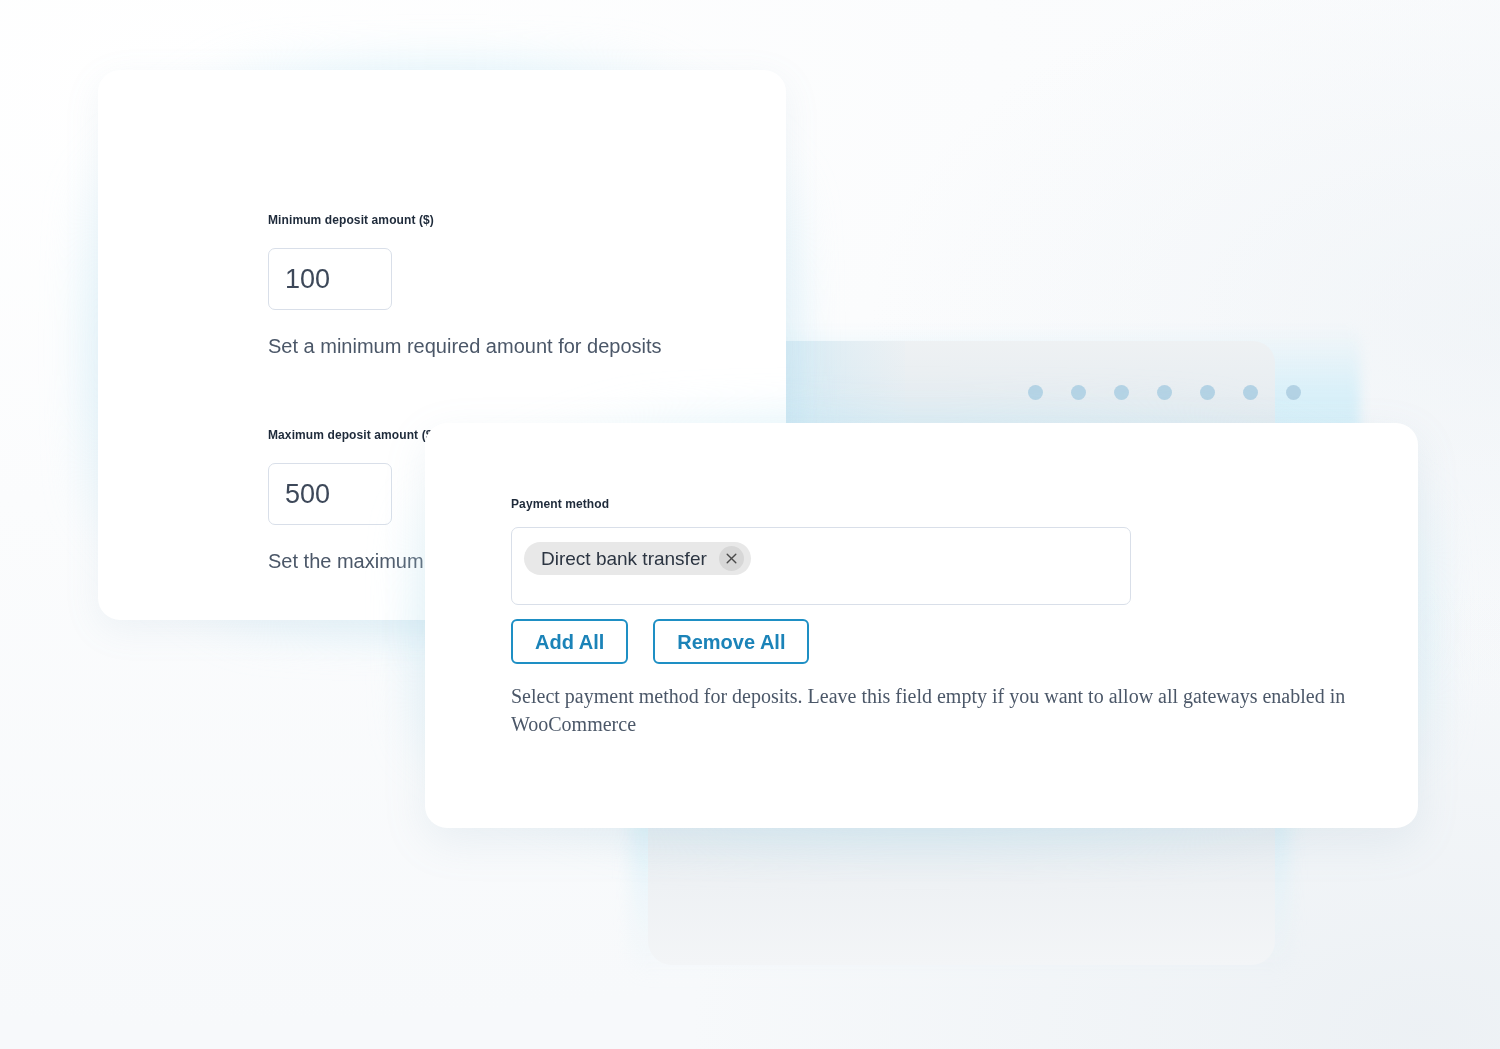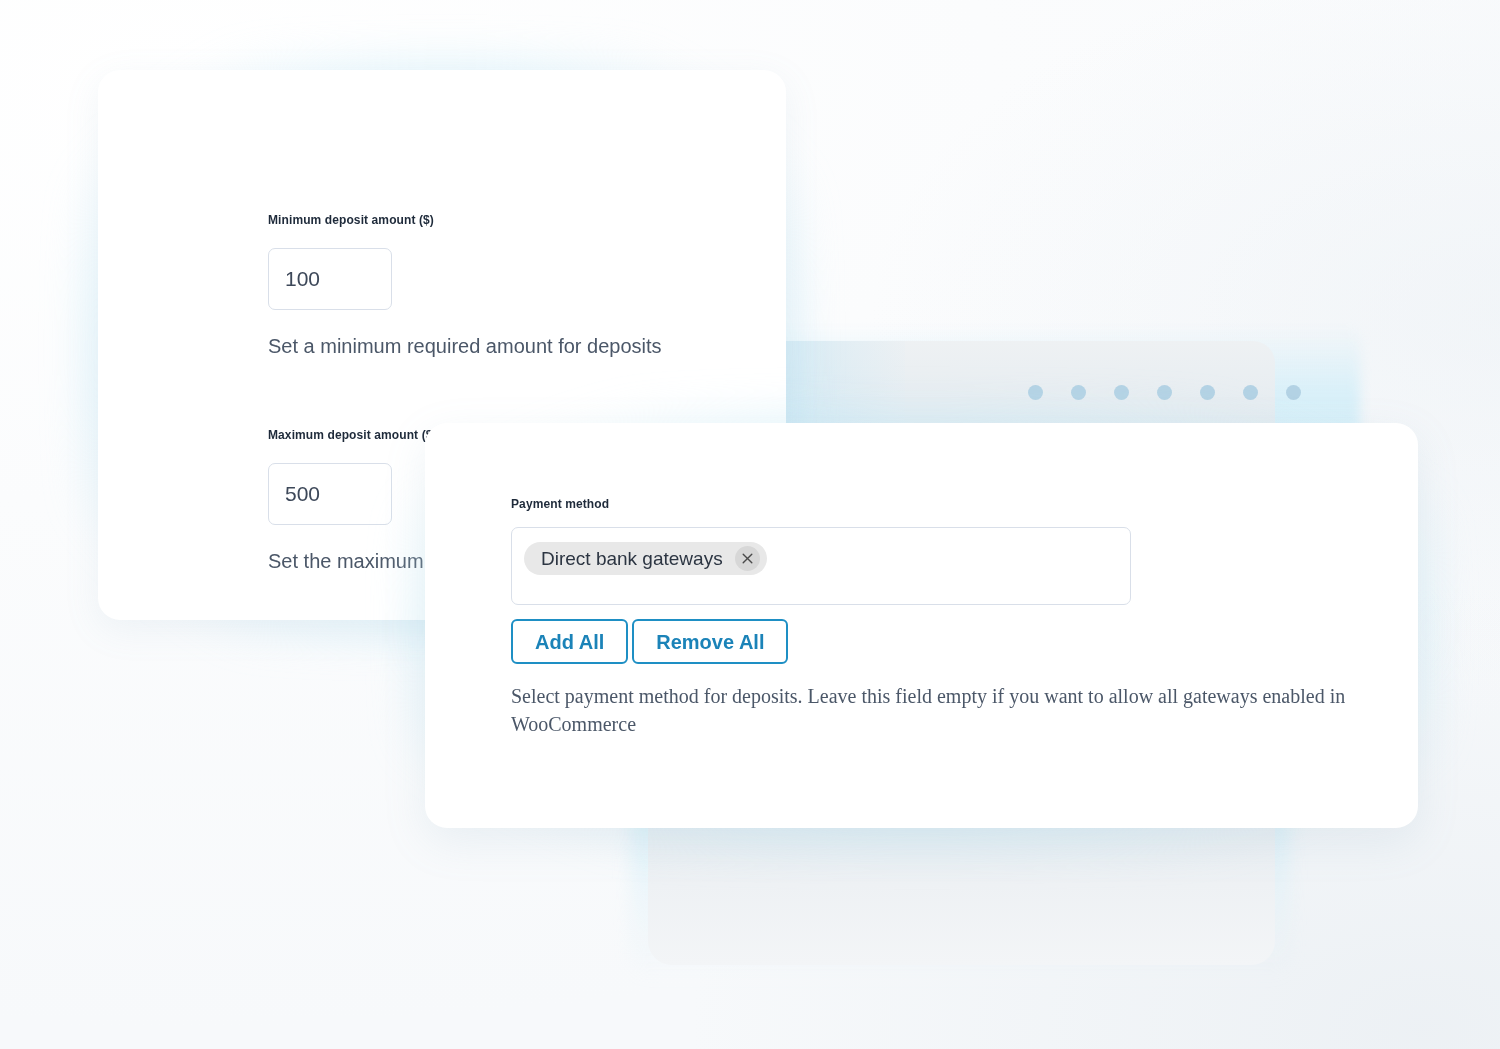--- a/index.html
+++ b/index.html
@@ -159,21 +159,21 @@
     line-height: 28px;
   }
   .text-input {
     box-sizing: border-box;
     width: 124px;
     height: 62px;
     border: 1px solid #d9dfe9;
     border-radius: 7px;
     background: #ffffff;
     font-family: "Liberation Sans", "DejaVu Sans", sans-serif;
-    font-size: 21px;
+    font-size: 27px;
     color: #3d4859;
     padding: 0 16px;
     outline: none;
   }
 
   .group-min { position: absolute; left: 170px; top: 143px; }
   .group-max { position: absolute; left: 170px; top: 358px; }
   .group-gap-1 { height: 21px; }
   .group-gap-2 { height: 22px; }
 
@@ -219,21 +219,21 @@
     justify-content: center;
     border: none;
     padding: 0;
     cursor: pointer;
   }
   .chip-remove svg { display: block; }
 
   .btn-row {
     margin-top: 14px;
     display: flex;
-    gap: 4px;
+    gap: 25px;
   }
   .btn-outline {
     box-sizing: border-box;
     height: 45px;
     padding: 0 22px;
     border: 2px solid #1e8fc4;
     border-radius: 6px;
     background: #ffffff;
     color: #1b83b8;
     font-family: "Liberation Sans", "DejaVu Sans", sans-serif;
@@ -294,21 +294,21 @@
 
 <div class="glow glow-front"></div>
 <div class="card card-front"></div>
 
 <div class="pm-section">
 
   <div class="field-label">Payment method</div>
 
   <div class="multiselect">
     <span class="chip">
-      <span class="chip-label">Direct bank gateways</span>
+      <span class="chip-label">Direct bank transfer</span>
       <button class="chip-remove" aria-label="remove">
         <svg width="13" height="13" viewBox="0 0 13 13">
           <path d="M2.2 2.2 L10.8 10.8 M10.8 2.2 L2.2 10.8" stroke="#4a4a4a" stroke-width="1.4" stroke-linecap="round" fill="none"></path>
         </svg>
       </button>
     </span>
   </div>
 
   <div class="btn-row">
     <button class="btn-outline">Add All</button>

